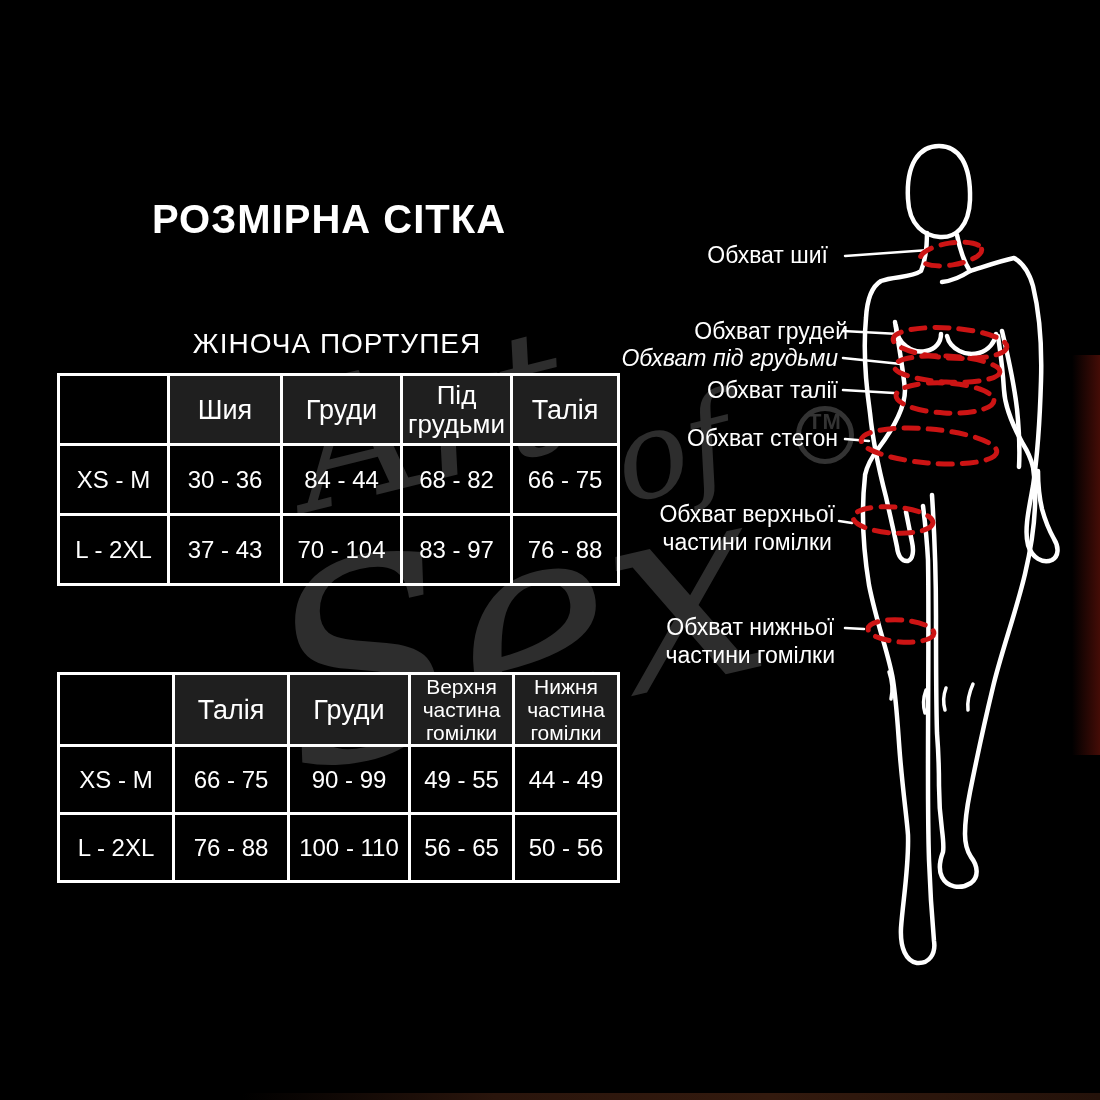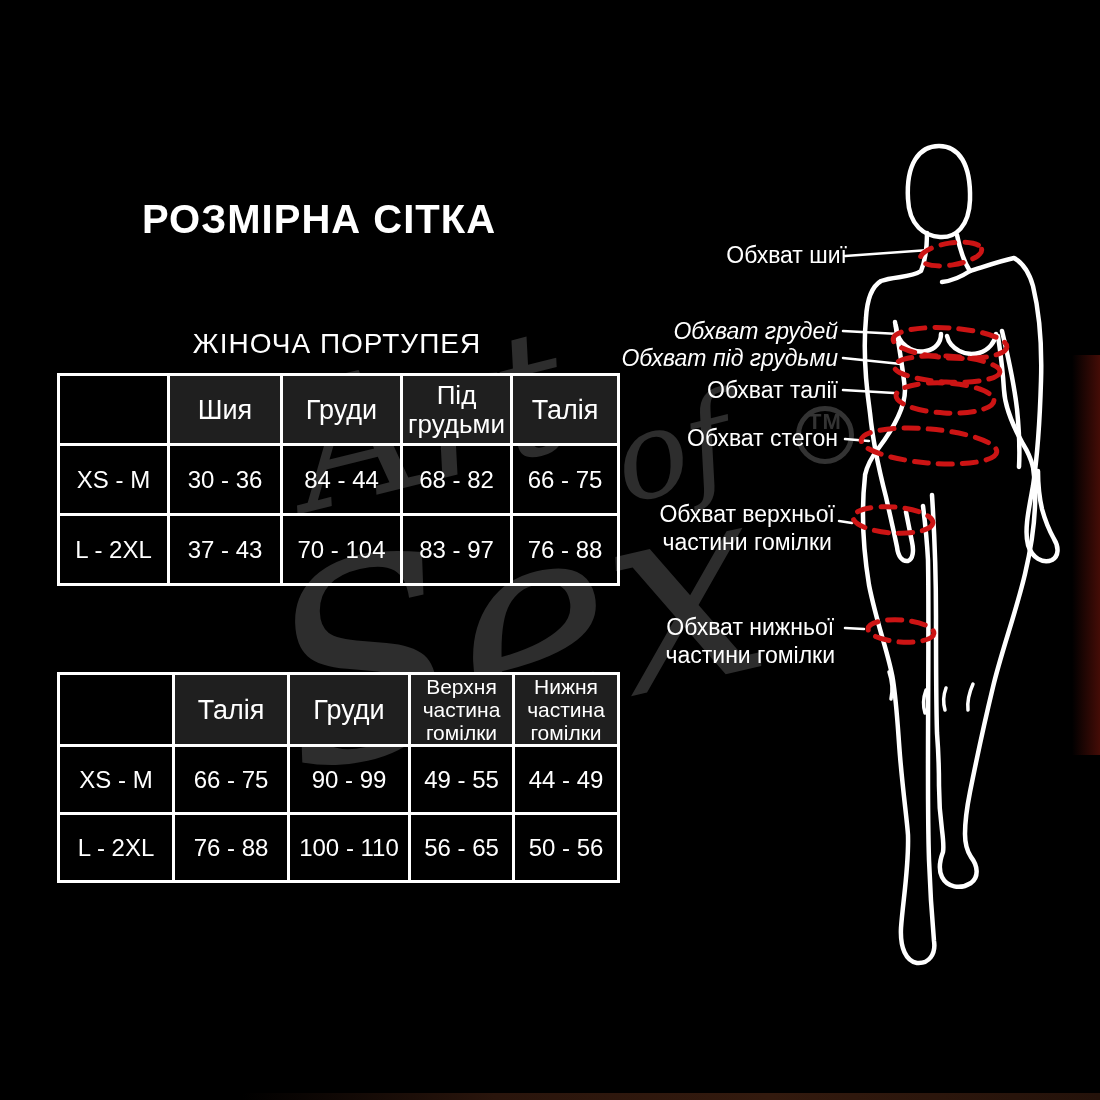--- a/index.html
+++ b/index.html
@@ -16,21 +16,21 @@
   .wm{position:absolute;z-index:1;color:#2d2d2d;font-family:"DejaVu Serif","Liberation Serif",serif;
       font-style:italic;line-height:1;white-space:nowrap;user-select:none;}
   .wm-art{left:296px;top:368px;font-size:172px;transform:rotate(-14deg);transform-origin:0 50%;}
   .wm-of{left:616px;top:404px;font-size:120px;transform:rotate(-14deg);transform-origin:0 50%;}
   .wm-sex{left:282px;top:548px;font-size:268px;transform:rotate(-13deg);transform-origin:0 60%;}
   .wm-tm{left:796px;top:406px;width:58px;height:58px;border:5px solid #333;border-radius:50%;
     box-sizing:border-box;display:flex;align-items:flex-start;justify-content:center;
     font-family:"Liberation Sans",sans-serif;font-style:normal;font-weight:bold;font-size:22px;
     letter-spacing:1px;color:#333;}
   
-  .page-title{position:absolute;z-index:2;left:39px;top:197px;width:560px;text-align:center;
+  .page-title{position:absolute;z-index:2;left:49px;top:197px;width:560px;text-align:center;
     font-size:40px;font-weight:700;letter-spacing:1px;line-height:44px;}
   .sec-title{position:absolute;z-index:2;left:57px;width:560px;text-align:center;
     font-size:28px;font-weight:400;letter-spacing:1px;line-height:34px;}
   .sec-title.t1{top:327px;}
   .sec-title.t2{top:625px;}
   
   .sizes{position:absolute;z-index:2;left:57px;border-collapse:collapse;table-layout:fixed;width:560px;}
   .sizes.tbl1{top:373px;}
   .sizes.tbl2{top:672px;}
   .sizes th,.sizes td{border:3px solid #fff;text-align:center;vertical-align:middle;
@@ -43,22 +43,22 @@
   .sizes td{font-size:24px;background:transparent;}
   .tbl1 tr{height:70px;}
   .tbl2 tr.hrow{height:70px;}
   .tbl2 tr.drow{height:68px;}
   
   .fig-svg{position:absolute;z-index:3;left:0;top:0;pointer-events:none;}
   
   .fig-label{position:absolute;z-index:4;font-size:23px;line-height:28px;color:#fff;
     white-space:pre-line;text-align:right;}
   .fig-label.two{text-align:center;right:265px;}
-  .lbl-neck{right:253px;top:241px;}
-  .lbl-bust{right:262px;top:317px;font-style:italic;}
+  .lbl-neck{right:272px;top:241px;}
+  .lbl-bust{right:252px;top:317px;}
   .lbl-underbust{right:262px;top:344px;font-style:italic;}
   .lbl-waist{right:262px;top:376px;}
   .lbl-hips{right:262px;top:424px;}
   .lbl-upper{top:500px;}
   .lbl-lower{top:613px;}
 </style>
 </head>
 <body>
 
 <div class="stage">

